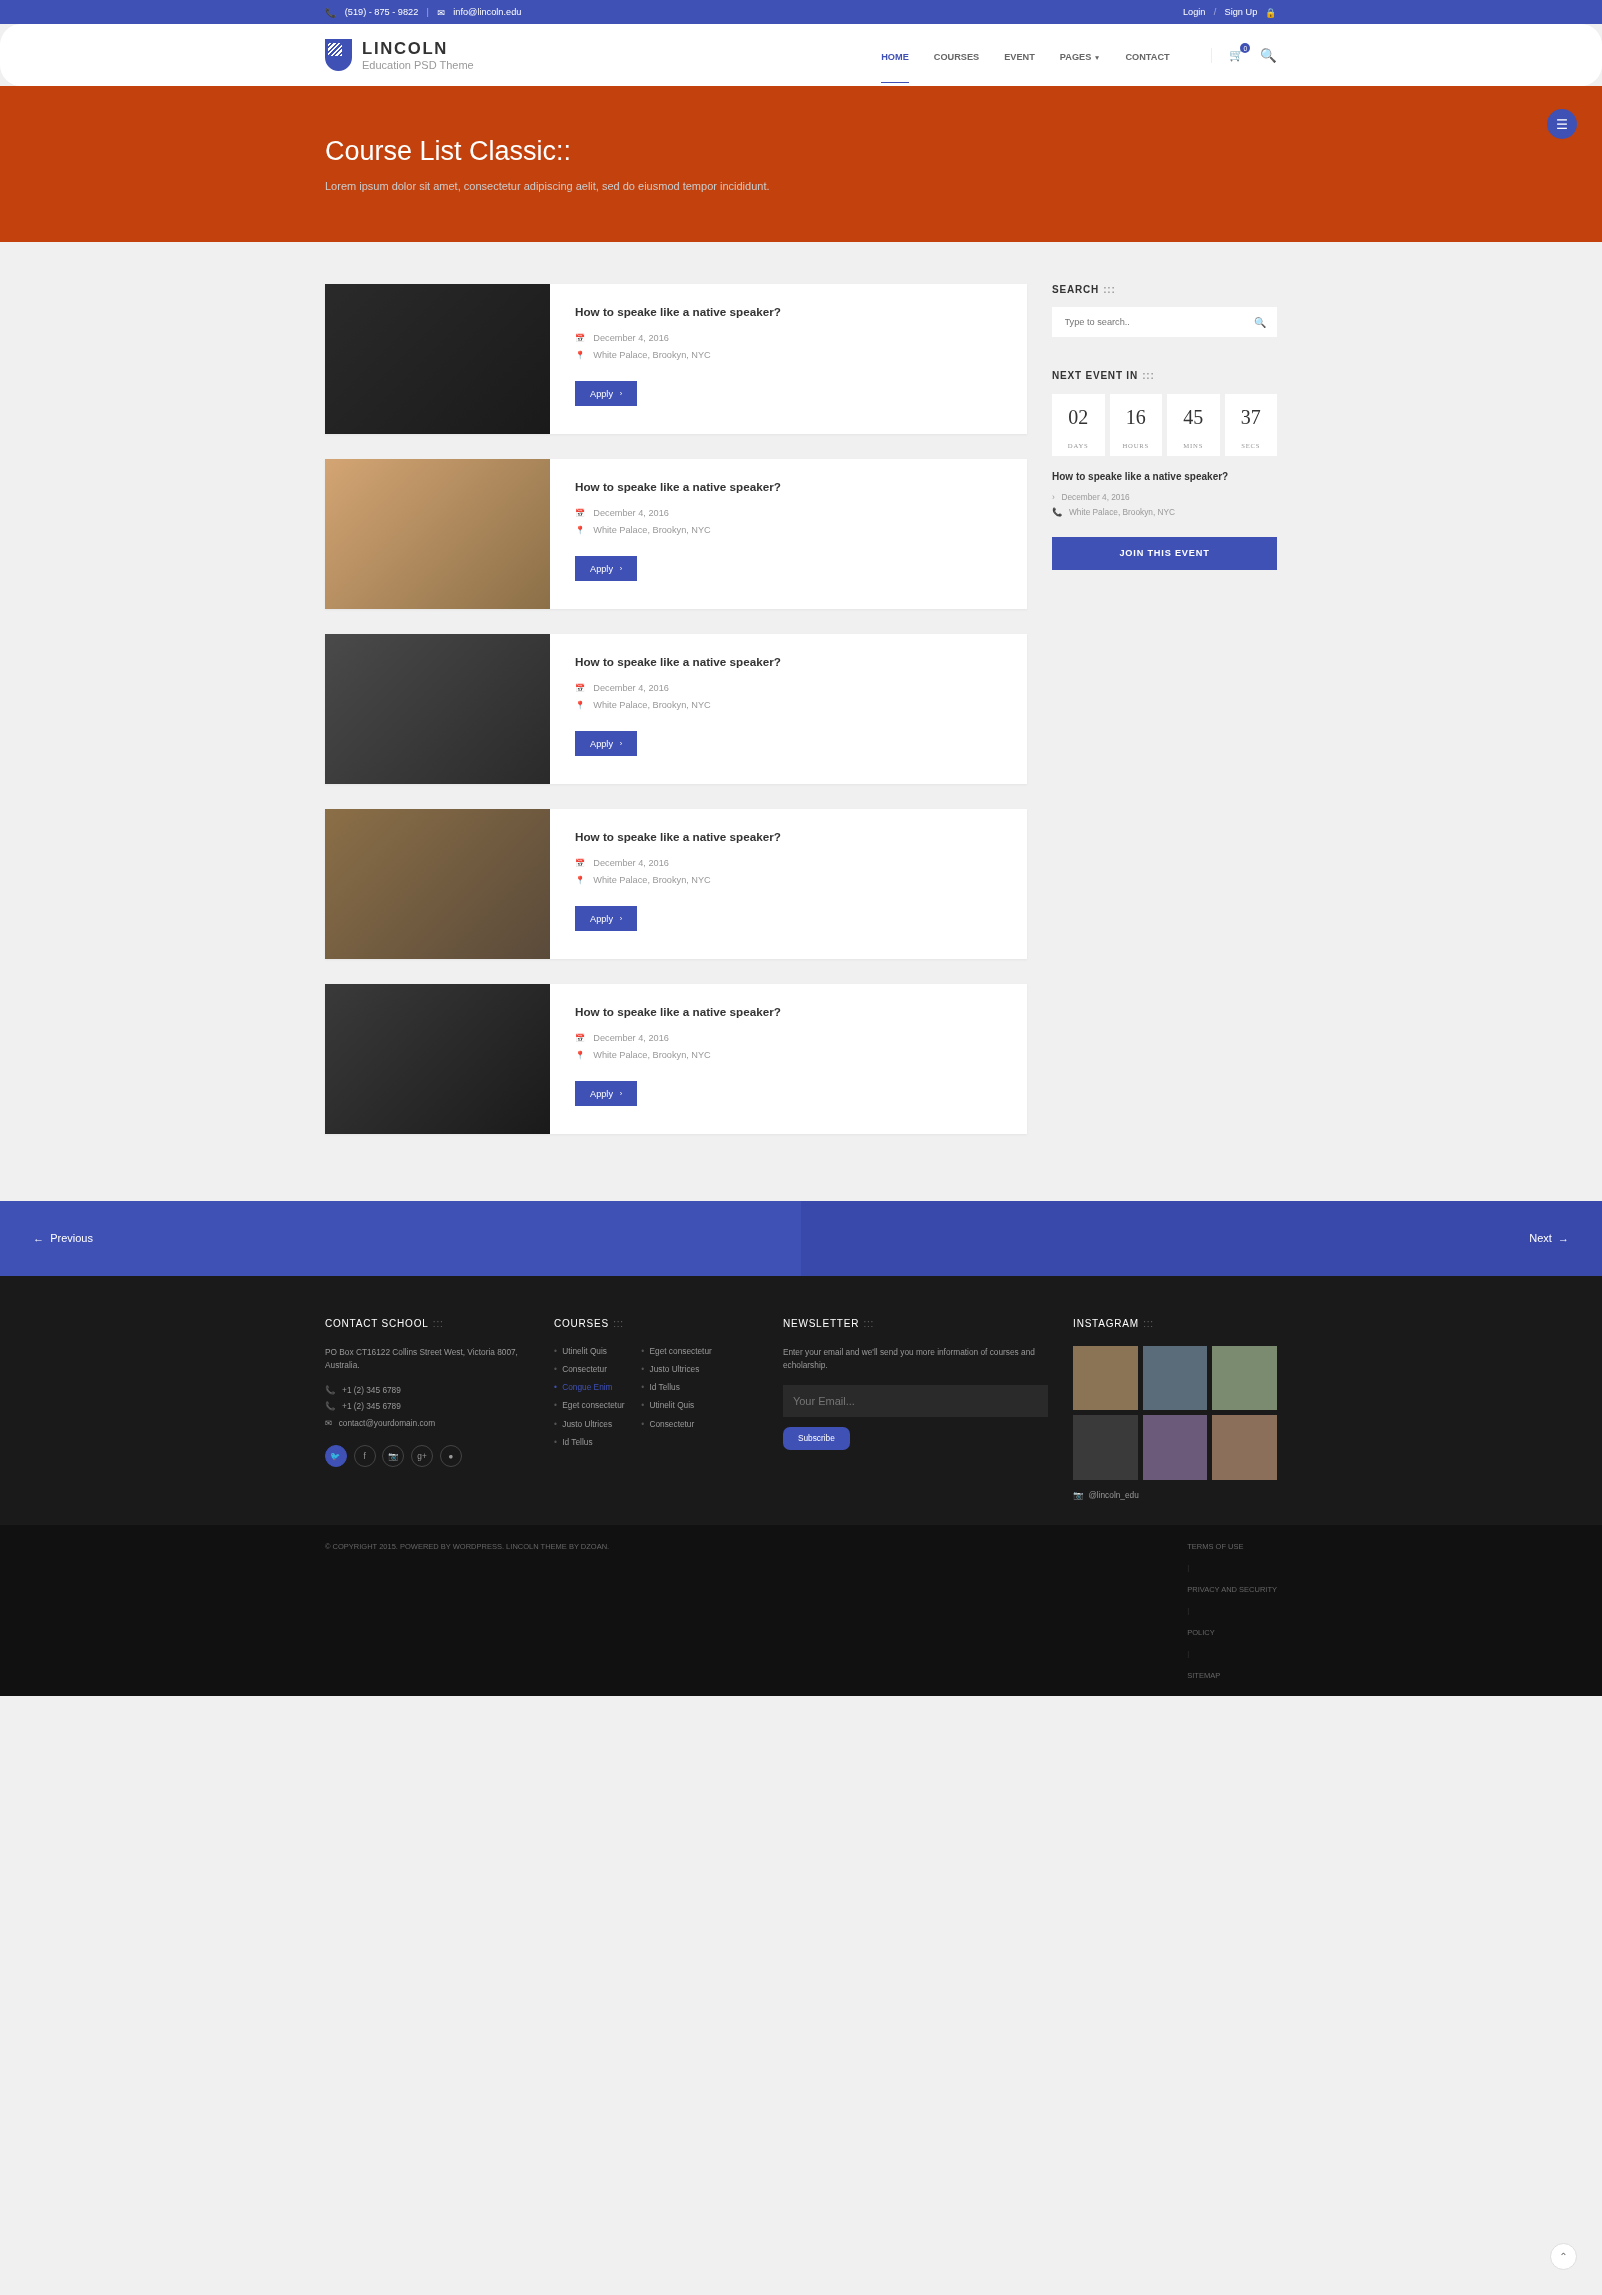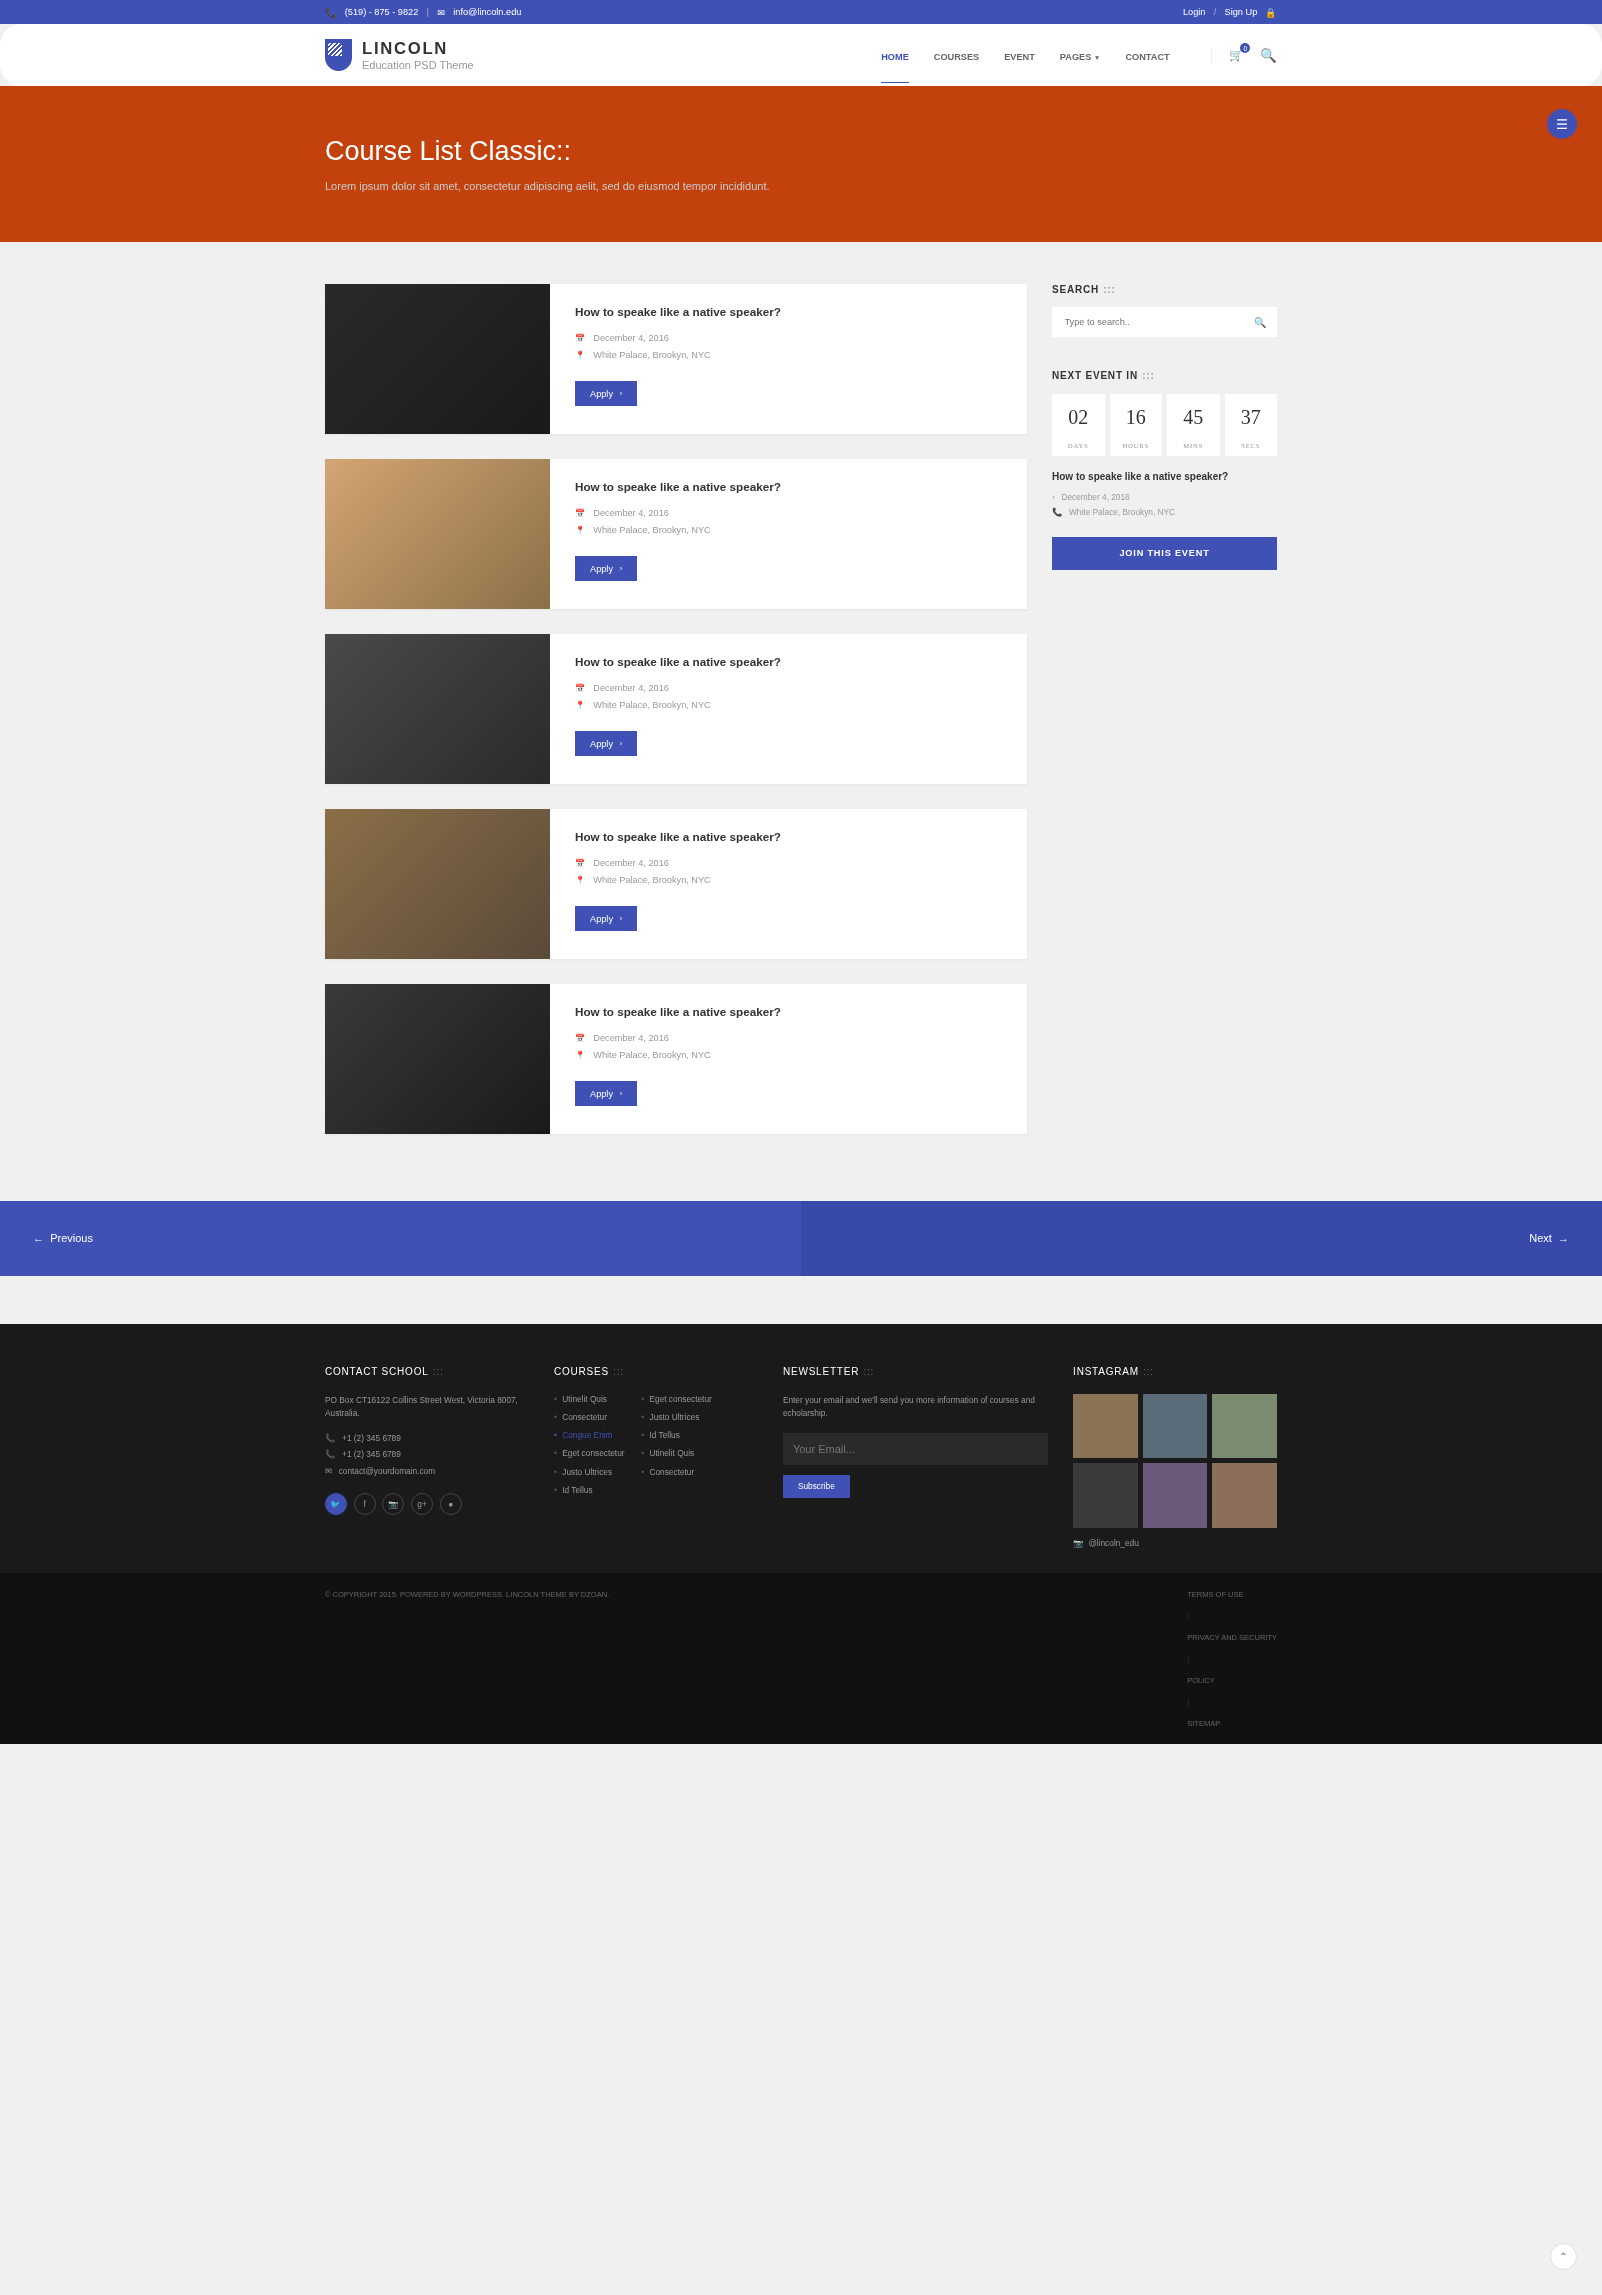--- a/index.html
+++ b/index.html
@@ -55,36 +55,36 @@
 .countdown { display: flex; gap: 5px; margin-bottom: 8.3px; }
 .count-box { flex: 1; background: #fff; text-align: center; padding: 12.5px 0 6.7px; font-family: Liberation Serif, serif; }
 .count-num { font-size: 20px; font-weight: 300; color: #333; }
 .count-label { font-size: 6.7px; color: #999; margin-top: 12.5px; letter-spacing: 0.8px; }
 .event-title { font-size: 10px; font-weight: 600; margin: 15px 0 10px; }
 .event-meta { font-size: 8.3px; color: #999; margin-bottom: 5px; display: flex; gap: 6.7px; }
 .join-btn { width: 100%; background: #3f51b5; color: #fff; border: none; padding: 11.7px; font-size: 9.2px; font-weight: 600; letter-spacing: 0.8px; cursor: pointer; margin-top: 15px; }
 .pagination { display: flex; height: 75px; }
 .pag-prev, .pag-next { flex: 1; background: #3f51b5; color: #fff; display: flex; align-items: center; padding: 0 33px; font-size: 11px; cursor: pointer; }
 .pag-next { justify-content: flex-end; background: #3949ab; }
-.footer { background: #1a1a1a; color: #999; padding: 42px 0 25px; margin-top: 48px; }
+.footer { background: #1a1a1a; color: #999; padding: 42px 0 25px; }
 .footer-cols { display: flex; gap: 25px; }
 .footer-col { flex: 1; }
 .footer-col.newsletter { flex: 1.3; }
 .footer-title { font-size: 10px; color: #fff; margin-bottom: 16.7px; letter-spacing: 0.8px; }
 .footer-title .dots { color: #666; margin-left: 4.2px; }
 .footer-text { font-size: 8.3px; line-height: 1.6; margin-bottom: 12.5px; }
 .footer-contact { font-size: 8.3px; margin-bottom: 6.7px; display: flex; gap: 6.7px; }
 .footer-links { display: flex; gap: 16.7px; }
 .footer-links ul { list-style: none; }
 .footer-links li { font-size: 8.3px; margin-bottom: 8.3px; position: relative; padding-left: 8.3px; }
 .footer-links li::before { content: '•'; position: absolute; left: 0; color: #555; }
 .footer-links li.active { color: #3f51b5; }
 .footer-links li.active::before { color: #3f51b5; }
 .newsletter-input { width: 100%; background: #2a2a2a; border: none; padding: 10px; font-size: 11px; color: #999; margin-bottom: 10px; }
-.subscribe-btn { background: #3f51b5; color: #fff; border: none; padding: 6.7px 15px; font-size: 8.3px; cursor: pointer; border-radius: 1px; }
+.subscribe-btn { background: #3f51b5; color: #fff; border: none; padding: 6.7px 15px; font-size: 8.3px; cursor: pointer; border-radius: 7px; }
 .insta-grid { display: grid; grid-template-columns: repeat(3, 1fr); gap: 5px; margin-bottom: 10px; }
 .insta-img { aspect-ratio: 1; background: #444; }
 .insta-handle { font-size: 8.3px; display: flex; gap: 5px; }
 .social-icons { display: flex; gap: 6.7px; margin-top: 16.7px; }
 .social-icon { width: 22px; height: 22px; border: 0.8px solid #444; border-radius: 50%; display: flex; align-items: center; justify-content: center; font-size: 8.3px; cursor: pointer; }
 .social-icon.active { background: #3f51b5; border-color: #3f51b5; color: #fff; }
 .footer-bottom { background: #111; padding: 16.7px 0; font-size: 7.5px; color: #666; }
 .footer-bottom-inner { display: flex; justify-content: space-between; }
 .footer-bottom-links { display: flex; gap: 12.5px; flex-direction: column; }
 .footer-bottom-links span { cursor: pointer; }

